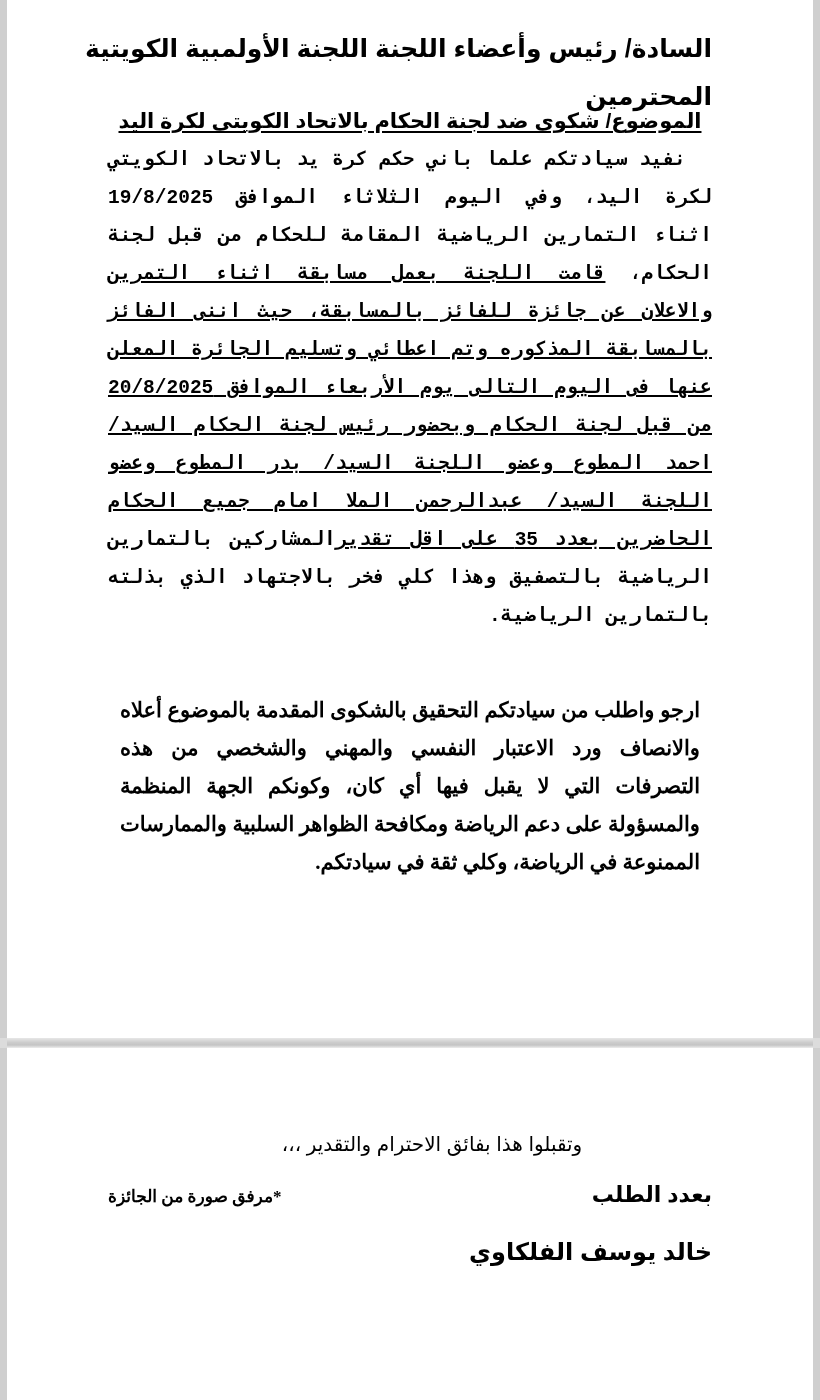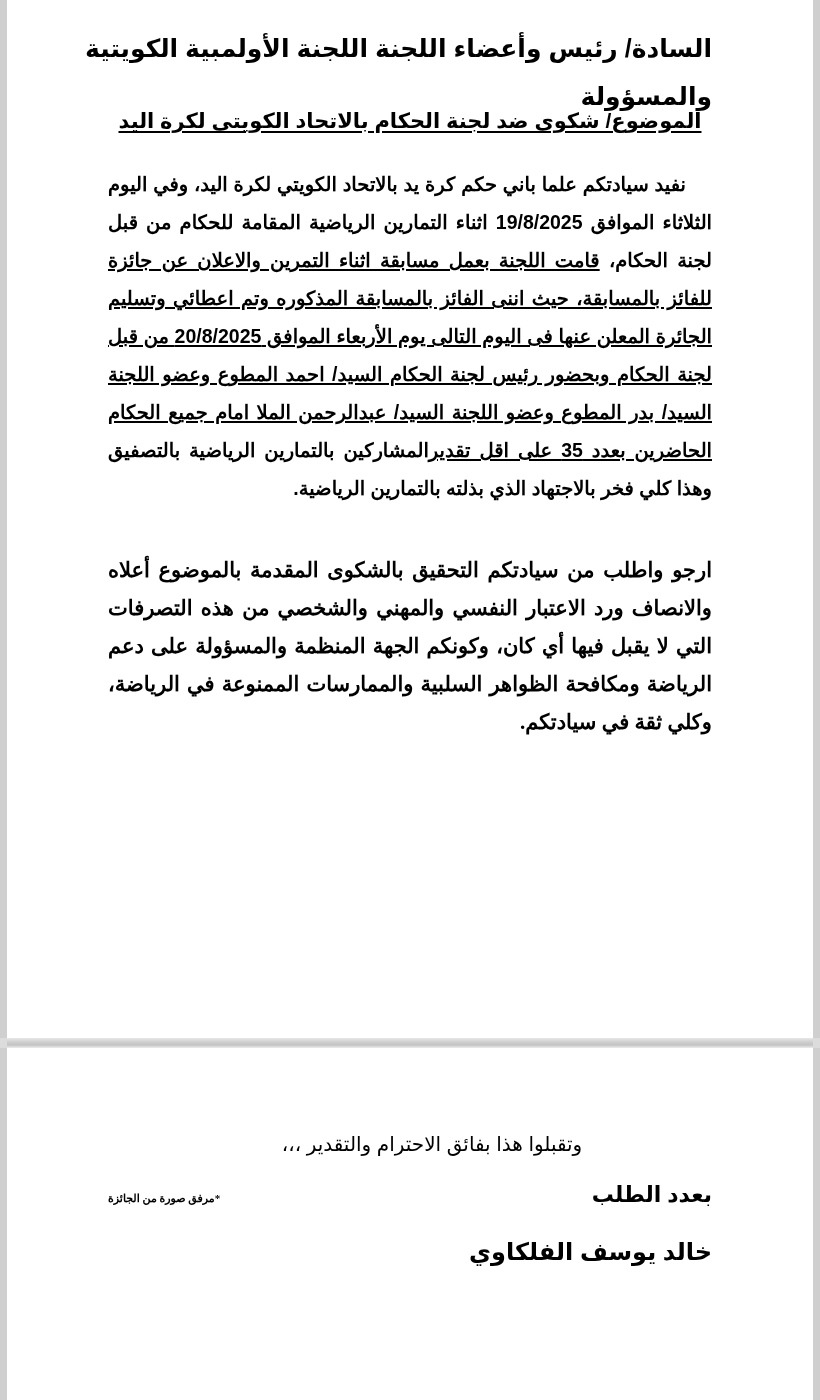--- a/index.html
+++ b/index.html
@@ -64,41 +64,41 @@
     text-align: center;
     font-family: "Liberation Sans", "DejaVu Sans", sans-serif;
     font-weight: bold;
     font-size: 21px;
     line-height: 1.15;
   }
   .subject span { text-decoration: underline; text-underline-offset: 3px; }
 
   
   .para-bold {
-    font-family: Liberation Sans, sans-serif;
+    font-family: Liberation Mono, monospace;
     font-weight: bold;
     font-size: 19.5px;
     line-height: 38px;
     text-align: justify;
     text-align-last: right;
     margin: 0;
-    padding-top: 32px;
+    padding-top: 8px;
   }
   .para-bold .ind { display: inline-block; width: 26px; }
 
   .u { text-decoration: underline; text-underline-offset: 2px; text-decoration-thickness: 2px; }
 
   .para-serif {
     font-family: "Liberation Serif", "DejaVu Serif", serif;
     font-weight: bold;
     font-size: 21px;
     line-height: 38px;
     text-align: justify;
     text-align-last: right;
-    margin: 0;
+    margin: 12px;
   }
 
   .gap-sm { height: 18px; }
   .gap-md { height: 26px; }
 
   
   .closing {
     text-align: center;
     font-family: "Liberation Sans", "DejaVu Sans", sans-serif;
     font-weight: normal;
@@ -109,21 +109,21 @@
   .foot-row {
     display: flex;
     flex-direction: row;
     justify-content: space-between;
     align-items: baseline;
     padding-top: 26px;
   }
   .attach-note {
     font-family: "Liberation Serif", "DejaVu Serif", serif;
     font-weight: bold;
-    font-size: 11px;
+    font-size: 17px;
     direction: rtl;
   }
   .signer-label {
     font-family: "Liberation Sans", "DejaVu Sans", sans-serif;
     font-weight: bold;
     font-size: 22px;
     padding-left: 22px;
   }
   .signer-name {
     font-family: "Liberation Sans", "DejaVu Sans", sans-serif;
@@ -137,21 +137,21 @@
 </head>
 <body>
 
 <div class="page-stack">
 
   <div class="sheet sheet-one">
     <div class="content">
 
       <div class="hdr-line hdr-1">السادة/ رئيس وأعضاء اللجنة اللجنة الأولمبية الكويتية</div>
 
-      <div class="hdr-line hdr-2">والمسؤولة</div>
+      <div class="hdr-line hdr-2">المحترمين</div>
 
 
       <div class="subject">
         <span>الموضوع/ شكوى ضد لجنة الحكام بالاتحاد الكويتى لكرة اليد</span>
       </div>
 
       <p class="para-bold"><span class="ind"></span><span>نفيد سيادتكم علما باني حكم كرة يد بالاتحاد الكويتي لكرة اليد، وفي اليوم الثلاثاء الموافق 19/8/2025 اثناء التمارين الرياضية المقامة للحكام من قبل لجنة الحكام، </span><span class="u">قامت اللجنة بعمل مسابقة اثناء التمرين والاعلان عن جائزة للفائز بالمسابقة، حيث اننى الفائز بالمسابقة المذكوره وتم اعطائي وتسليم الجائرة المعلن عنها فى اليوم التالى يوم الأربعاء الموافق 20/8/2025 من قبل لجنة الحكام وبحضور رئيس لجنة الحكام السيد/ احمد المطوع وعضو اللجنة السيد/ بدر المطوع وعضو اللجنة السيد/ عبدالرحمن الملا امام جميع الحكام الحاضرين بعدد 35 على اقل تقدير</span><span>المشاركين بالتمارين الرياضية بالتصفيق وهذا كلي فخر بالاجتهاد الذي بذلته بالتمارين الرياضية.</span></p>
 
       <div class="gap-sm"></div>
 

